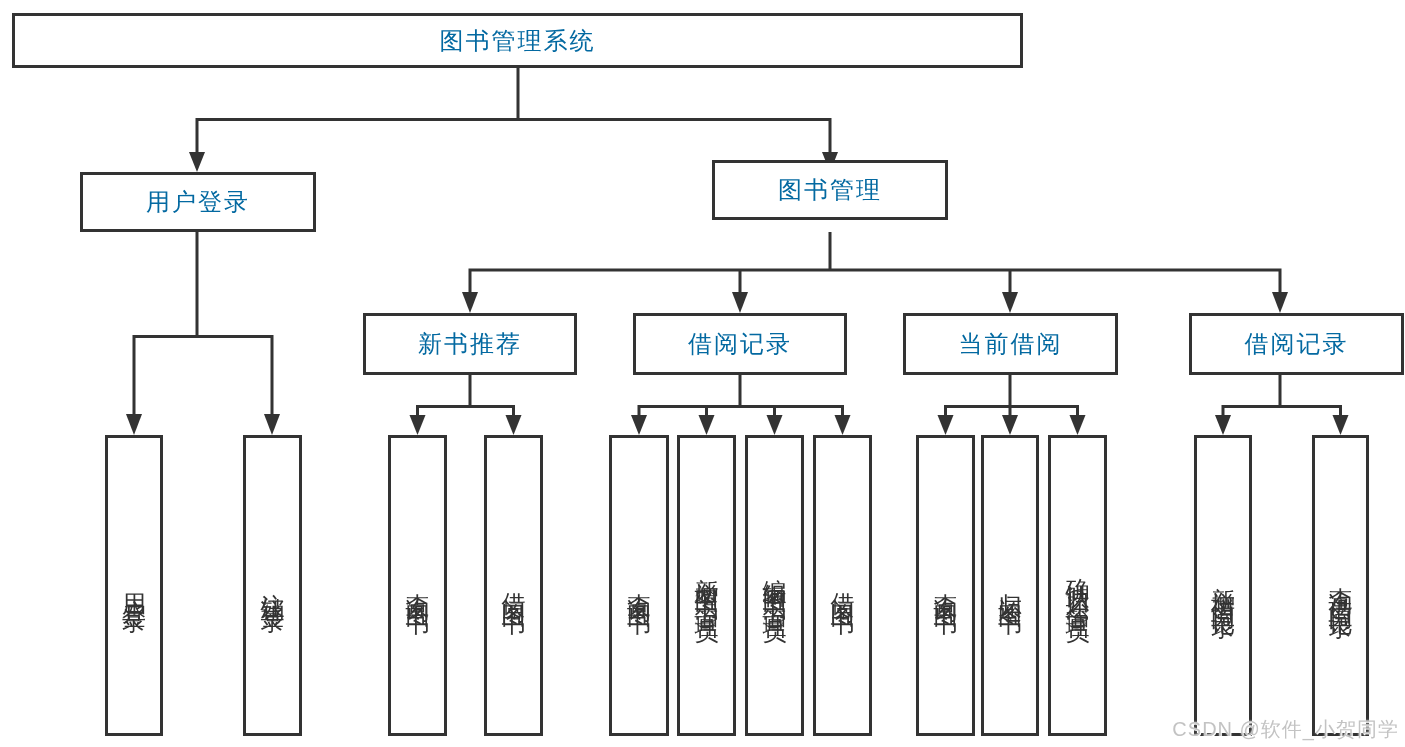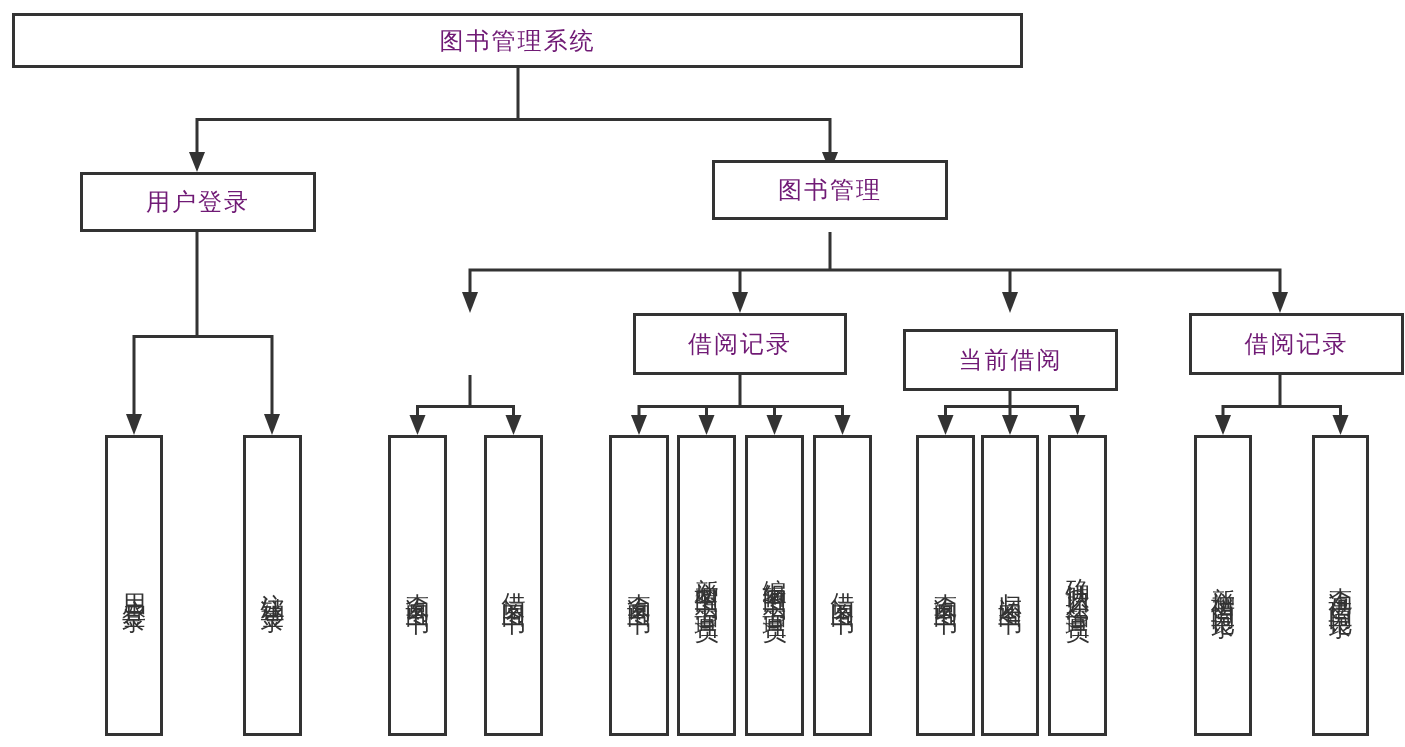--- a/index.html
+++ b/index.html
@@ -29,21 +29,21 @@
   .hbox {
     position: absolute;
     box-sizing: border-box;
     border: 3px solid #333333;
     background: #ffffff;
     display: flex;
     align-items: center;
     justify-content: center;
     font-size: 24px;
     letter-spacing: 2px;
-    color: #701a75;
+    color: #0369a1;
     white-space: nowrap;
   }
   .vbox {
     position: absolute;
     top: 435px;
     height: 301px;
     box-sizing: border-box;
     border: 3px solid #333333;
     background: #ffffff;
     display: flex;
@@ -128,24 +128,27 @@
     <span>图书管理系统</span>
   </div>
 
   <div class="hbox" style="left:80px; top:172px; width:236px; height:60px;">
     <span>用户登录</span>
   </div>
   <div class="hbox" style="left:712px; top:160px; width:236px; height:60px;">
     <span>图书管理</span>
   </div>
 
+  <div class="hbox" style="left:363px; top:313px; width:214px; height:62px;">
+    <span>新书推荐</span>
+  </div>
   <div class="hbox" style="left:633px; top:313px; width:214px; height:62px;">
     <span>借阅记录</span>
   </div>
-  <div class="hbox" style="left:903px; top:313px; width:215px; height:62px;margin-top:16px;">
+  <div class="hbox" style="left:903px; top:313px; width:215px; height:62px;">
     <span>当前借阅</span>
   </div>
   <div class="hbox" style="left:1173px; top:313px; width:215px; height:62px;margin-left:16px;">
     <span>借阅记录</span>
   </div>
 
   <div class="vbox" style="left:105px; width:58px;">
     <span>用户登录</span>
   </div>
   <div class="vbox" style="left:243px; width:59px;">
@@ -182,14 +185,15 @@
     <span>确认归还（管理员）</span>
   </div>
 
   <div class="vbox" style="left:1194px; width:58px;">
     <span>新增借阅记录</span>
   </div>
   <div class="vbox" style="left:1312px; width:57px;">
     <span>查询借阅记录</span>
   </div>
 
+  <div class="watermark">CSDN @软件_小贺同学</div>
 
 </div>
 
 </body></html>

